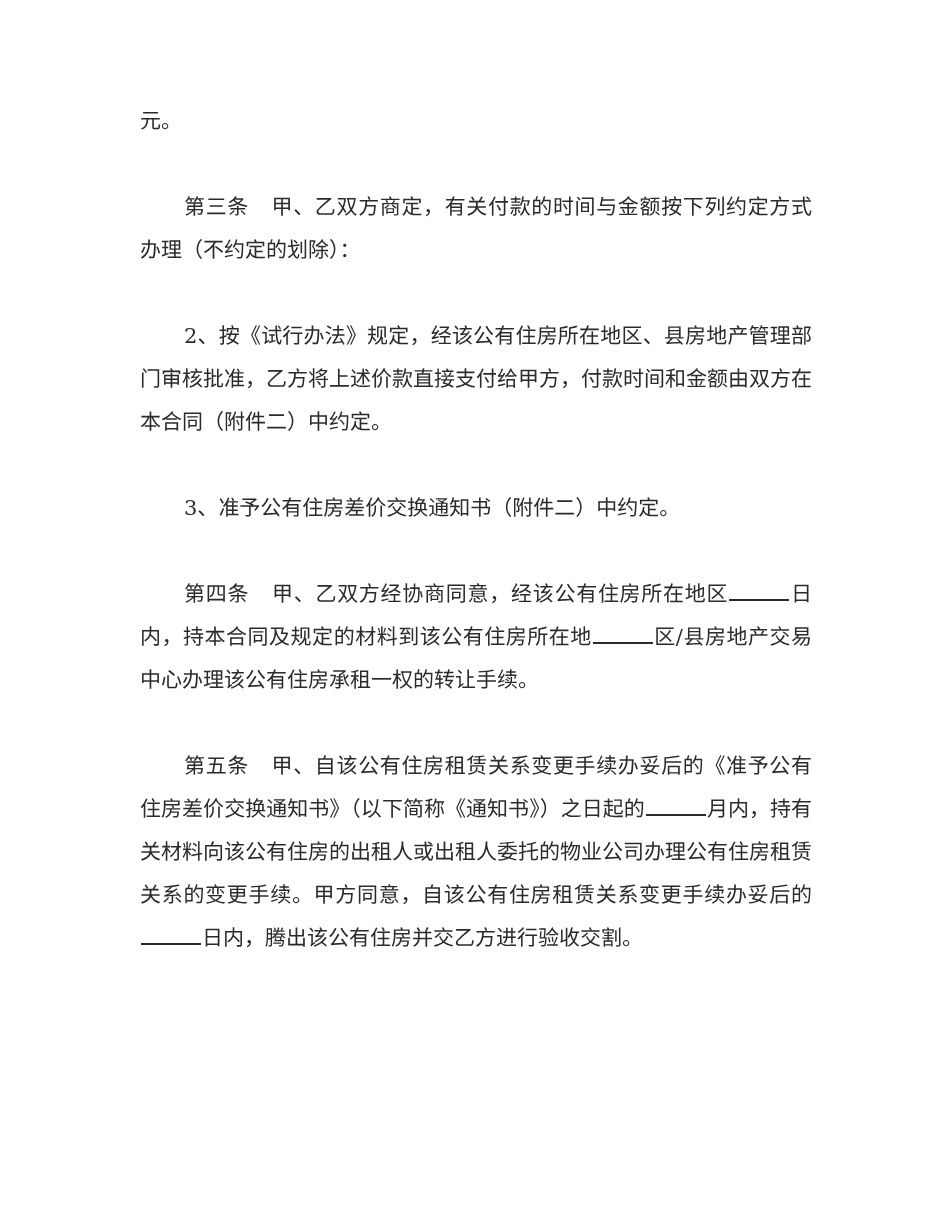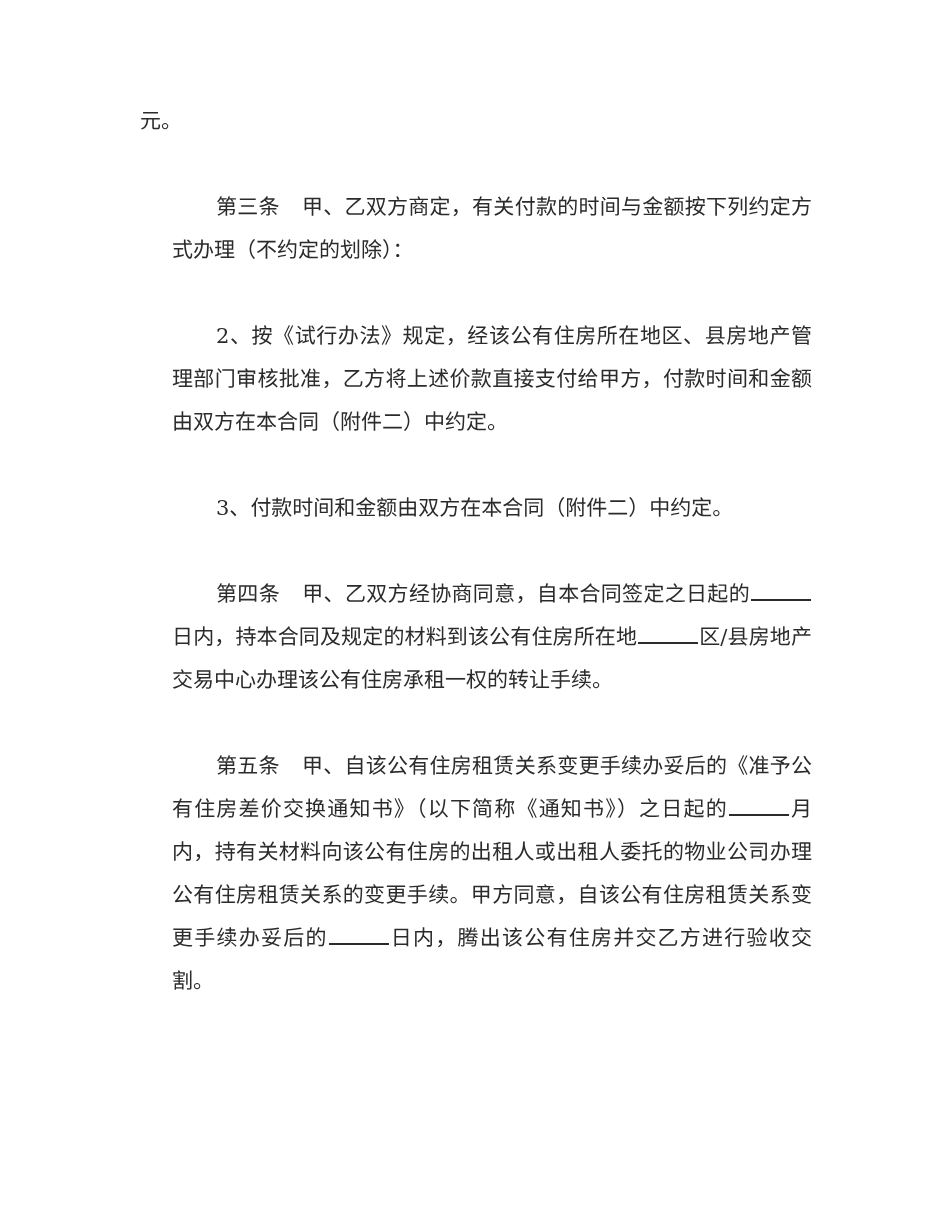--- a/index.html
+++ b/index.html
@@ -44,21 +44,20 @@
   .para + .para {
     margin-top: 43px;          
   }
 
   .para.flush {
     text-indent: 0;
   }
 
   .para.indent {
     text-indent: 44px;         
-    margin-left: 32px;
   }
 
   
   .para.lead {
     margin-top: 0;
   }
 
   
   .clause-label {
     white-space: nowrap;
@@ -92,25 +91,25 @@
     <p class="para indent">
       <span class="clause-label">第三条</span><span class="clause-gap"></span><span>甲、乙双方商定，有关付款的时间与金额按下列约定方式办理（不约定的划除）：</span>
     </p>
 
 
     <p class="para indent">
       <span>2、</span><span>按《试行办法》规定，经该公有住房所在地区、县房地产管理部门审核批准，乙方将上述价款直接支付给甲方，付款时间和金额由双方在本合同（附件二）中约定。</span>
     </p>
 
     <p class="para indent">
-      <span>3、</span><span>付款时间和金额由双方在本合同（附件二）中约定。</span>
+      <span>3、</span><span>准予公有住房差价交换通知书（附件二）中约定。</span>
     </p>
 
     <p class="para indent">
-      <span class="clause-label">第四条</span><span class="clause-gap"></span><span><span>甲、乙双方经协商同意，自本合同签定之日起的</span><span class="blank"></span><span>日内，持本合同及规定的材料到该公有住房所在地</span><span class="blank"></span><span>区/县房地产交易中心办理该公有住房承租一权的转让手续。</span></span>
+      <span class="clause-label">第四条</span><span class="clause-gap"></span><span><span>甲、乙双方经协商同意，经该公有住房所在地区</span><span class="blank"></span><span>日内，持本合同及规定的材料到该公有住房所在地</span><span class="blank"></span><span>区/县房地产交易中心办理该公有住房承租一权的转让手续。</span></span>
     </p>
 
     <p class="para indent">
       <span class="clause-label">第五条</span><span class="clause-gap"></span><span><span>甲、自该公有住房租赁关系变更手续办妥后的《准予公有住房差价交换通知书》（以下简称《通知书》）之日起的</span><span class="blank"></span><span>月内，持有关材料向该公有住房的出租人或出租人委托的物业公司办理公有住房租赁关系的变更手续。甲方同意，自该公有住房租赁关系变更手续办妥后的</span><span class="blank"></span><span>日内，腾出该公有住房并交乙方进行验收交割。</span></span>
     </p>
 
   </div>
 
 </div>
 

